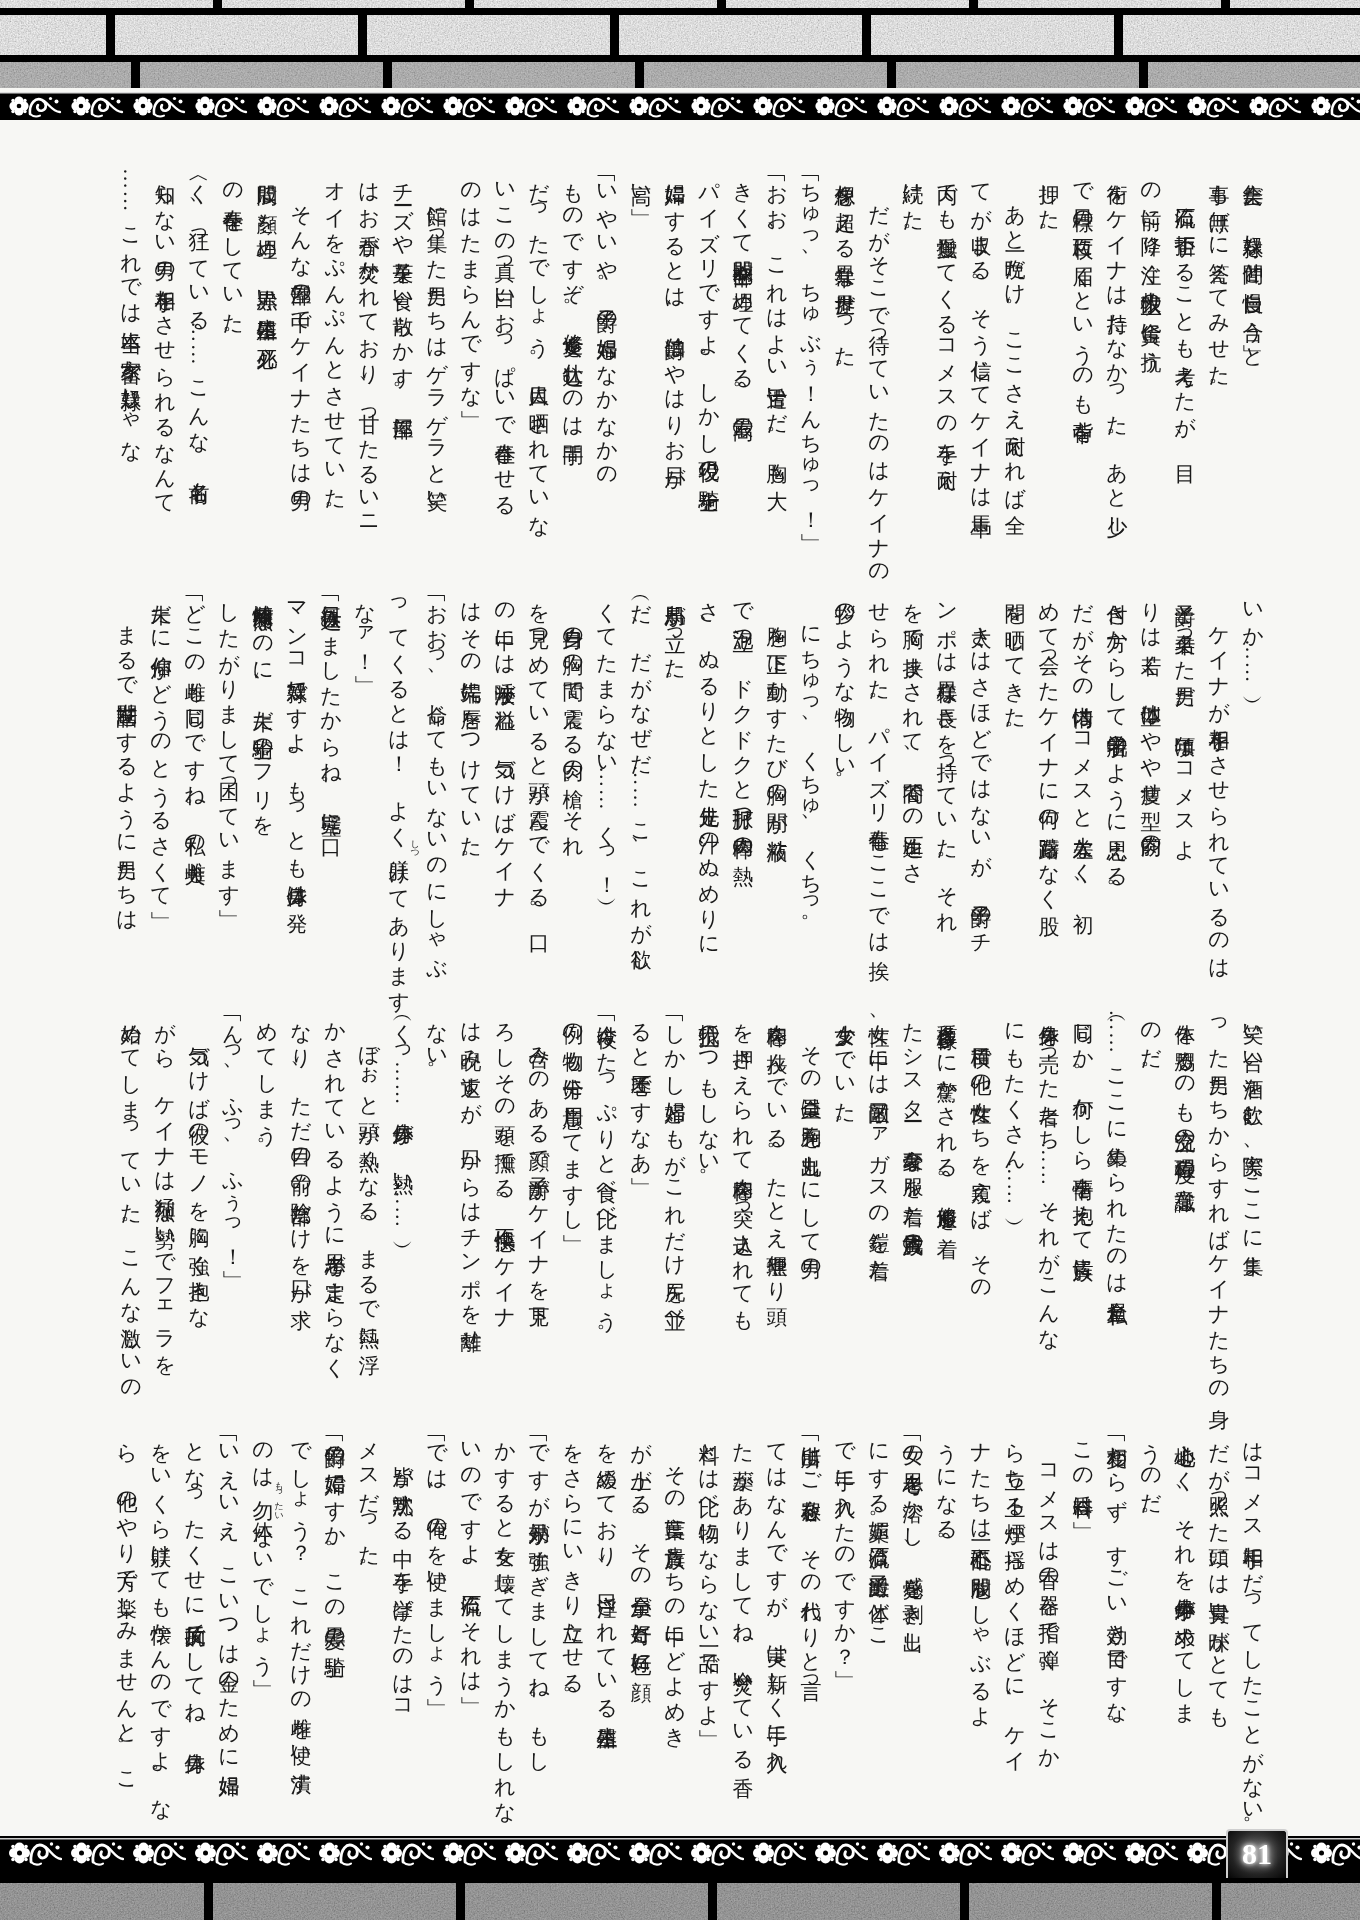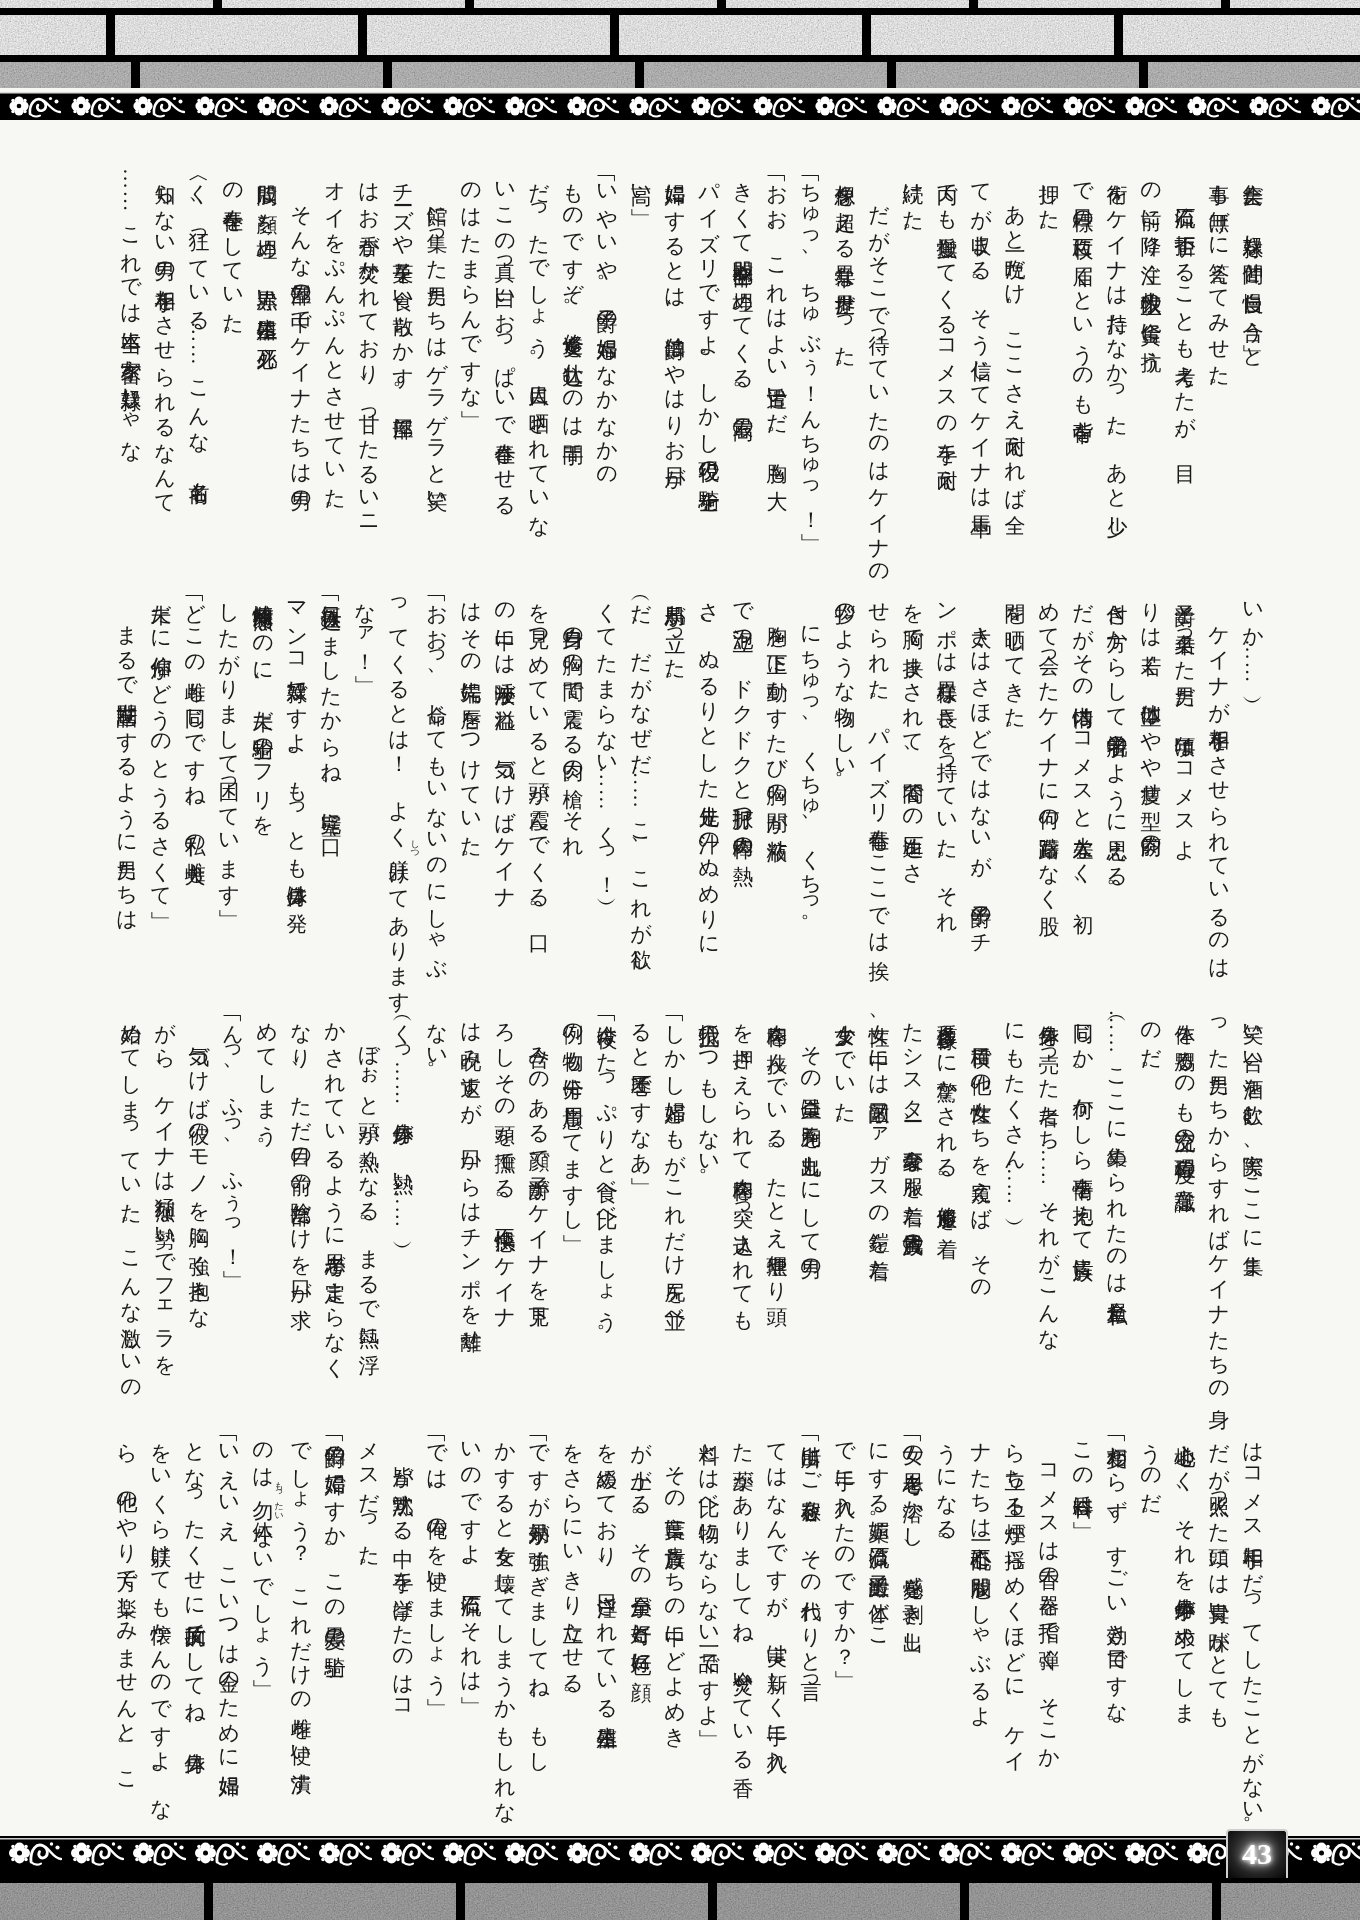--- a/index.html
+++ b/index.html
@@ -270,21 +270,21 @@
           <circle cx="51.5" cy="8" r="1.7" fill="#ffffff"></circle>
         </pattern>
       </defs>
       <rect width="1360" height="40" fill="#000000"></rect>
       <rect x="0" y="3" width="1360" height="34" fill="url(#orn2)"></rect>
       <rect x="0" y="2" width="1360" height="1.5" fill="#cccccc"></rect>
     </svg>
   </div>
 
   <div class="pagenum-box">
-    <span>43</span>
+    <span>81</span>
   </div>
 
   <div class="edge bottom-brick">
     <svg width="1360" height="44" xmlns="http://www.w3.org/2000/svg">
       <defs>
         <filter id="gr2" x="0%" y="0%" width="100%" height="100%">
           <feTurbulence type="fractalNoise" baseFrequency="0.7" numOctaves="3" seed="11" stitchTiles="stitch"></feTurbulence>
           <feColorMatrix type="saturate" values="0"></feColorMatrix>
           <feComponentTransfer>
             <feFuncR type="gamma" amplitude="1.0" exponent="0.6" offset="0"></feFuncR>

